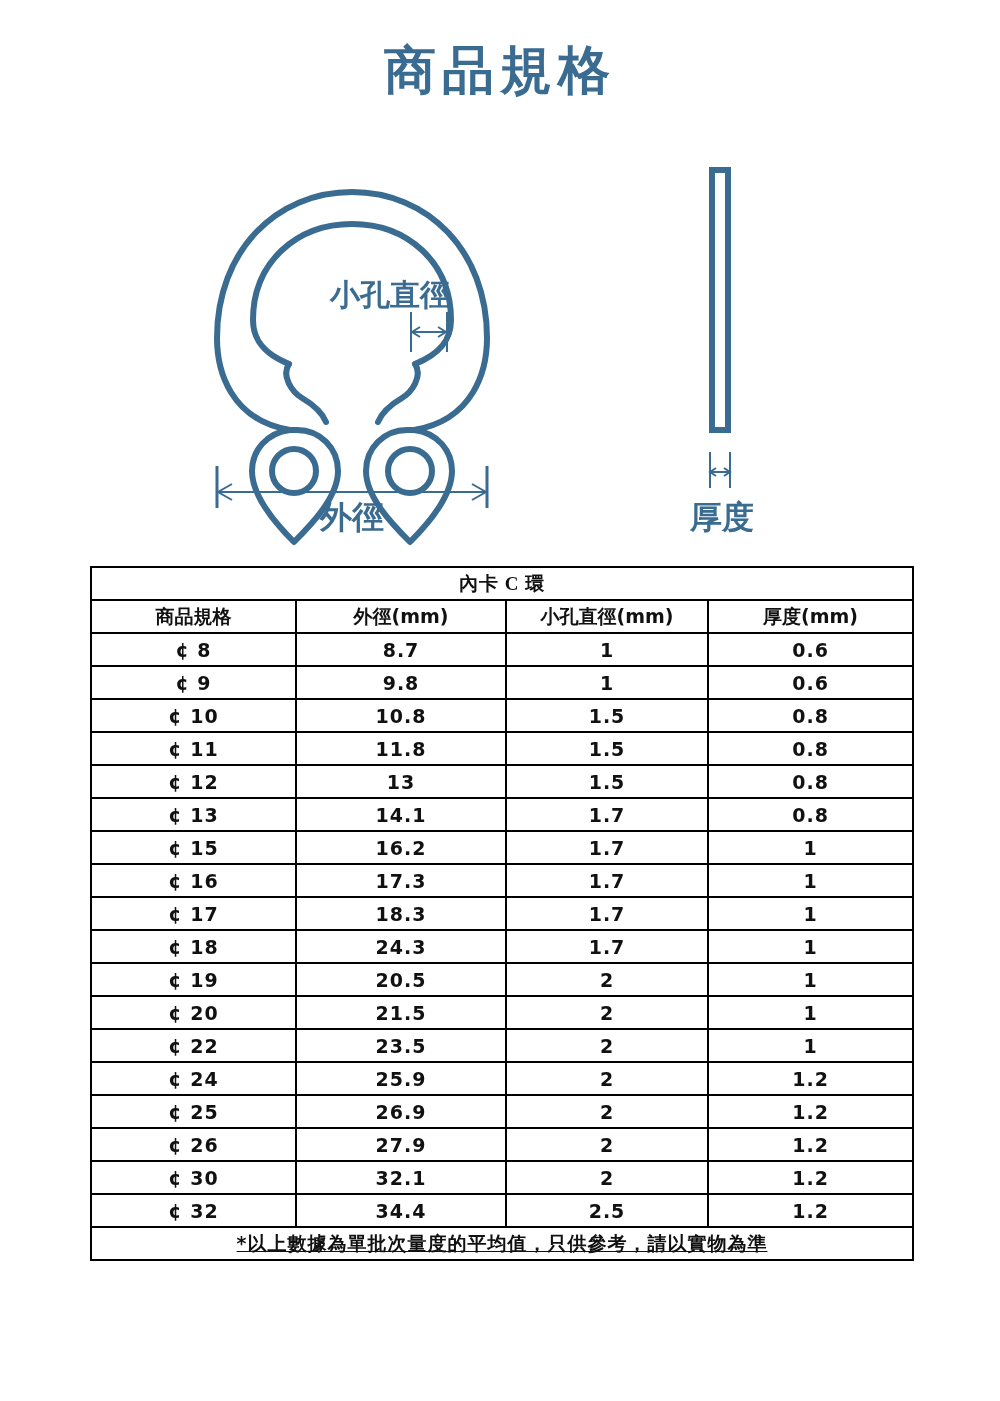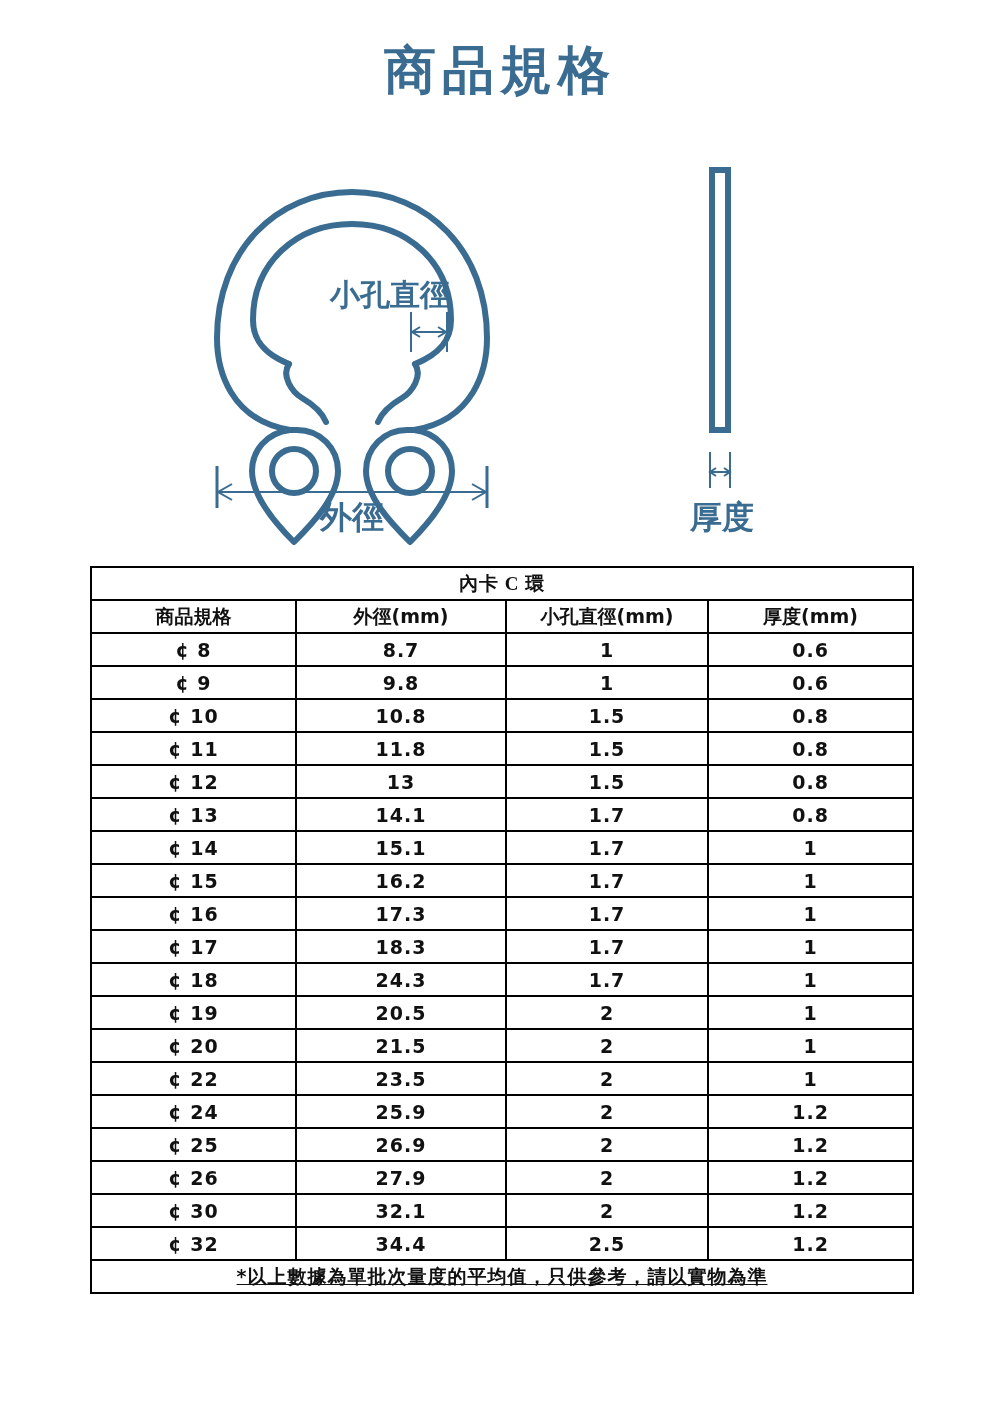--- a/index.html
+++ b/index.html
@@ -226,26 +226,20 @@
           <td class="spec-cell">1.5</td>
           <td class="spec-cell">0.8</td>
         </tr>
         <tr>
           <td class="spec-cell">¢ 13</td>
           <td class="spec-cell">14.1</td>
           <td class="spec-cell">1.7</td>
           <td class="spec-cell">0.8</td>
         </tr>
         <tr>
-          <td class="spec-cell">¢ 14</td>
-          <td class="spec-cell">15.1</td>
-          <td class="spec-cell">1.7</td>
-          <td class="spec-cell">1</td>
-        </tr>
-        <tr>
           <td class="spec-cell">¢ 15</td>
           <td class="spec-cell">16.2</td>
           <td class="spec-cell">1.7</td>
           <td class="spec-cell">1</td>
         </tr>
         <tr>
           <td class="spec-cell">¢ 16</td>
           <td class="spec-cell">17.3</td>
           <td class="spec-cell">1.7</td>
           <td class="spec-cell">1</td>

